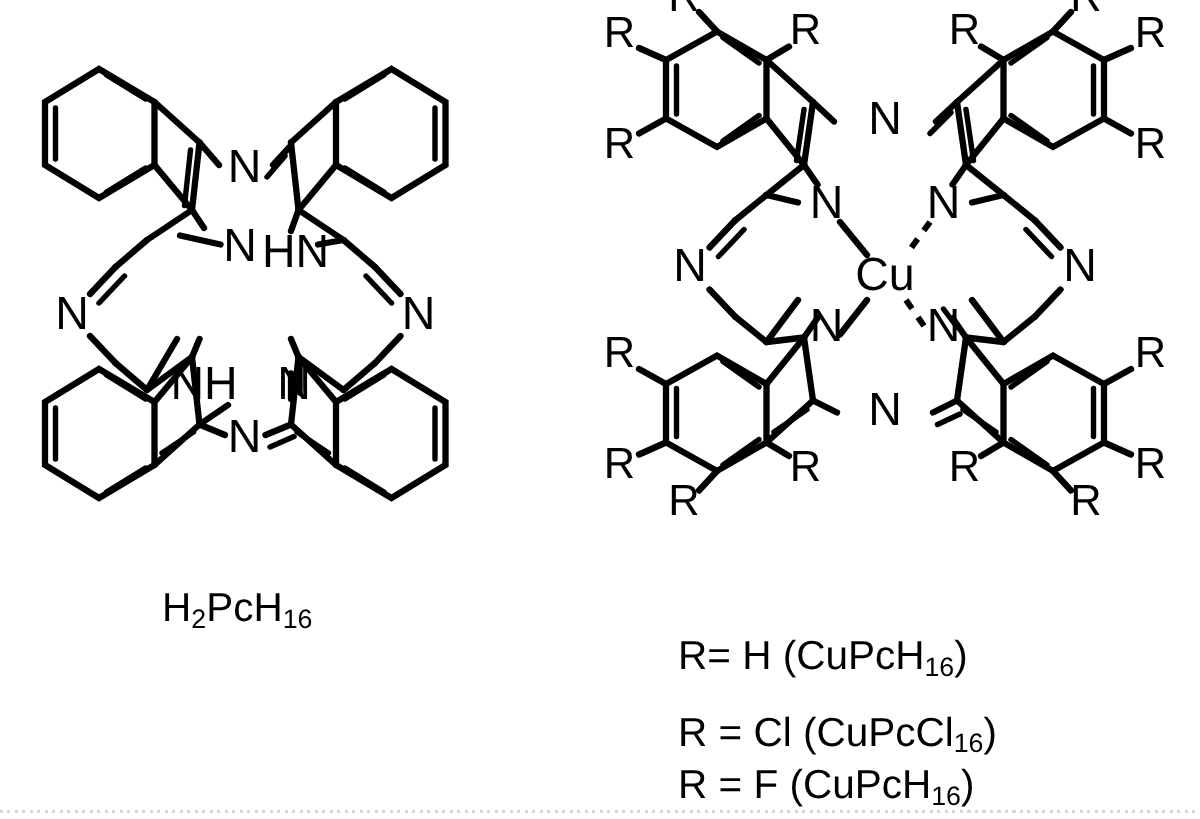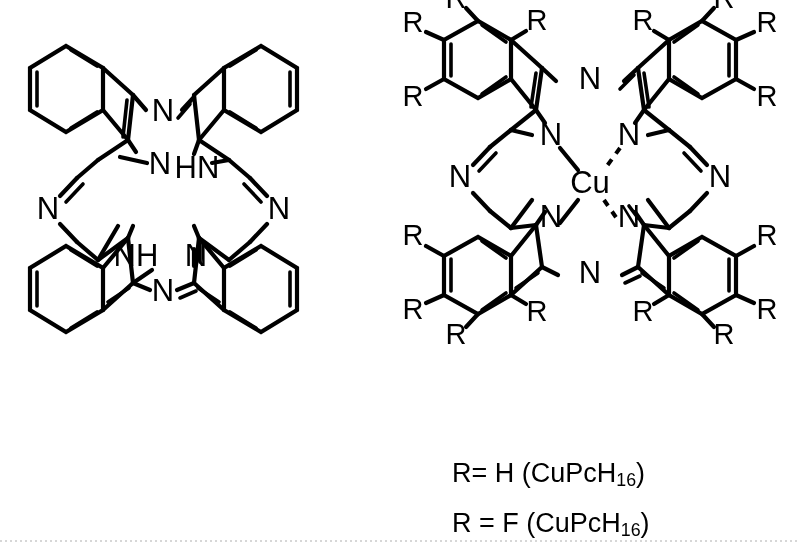--- a/index.html
+++ b/index.html
@@ -191,20 +191,23 @@
     <text class="atom" x="163" y="113">N</text>
     <text class="atom" x="197" y="170">HN</text>
     <text class="atom" x="160" y="166">N</text>
     <text class="atom" x="48" y="211">N</text>
     <text class="atom" x="279" y="211">N</text>
     <text class="atom" x="136" y="258">NH</text>
     <text class="atom" x="196" y="258">N</text>
     <text class="atom" x="163" y="293">N</text>
   </svg>
 
+  <div class="caption" style="left:108px; top:390px;">
+    <span>H</span><sub>2</sub><span>PcH</span><sub>16</sub>
+  </div>
 
   <svg class="struct" width="420" height="430" viewBox="0 0 420 430" style="left:380px; top:0px;">
 
     <g>
       <path class="bond" d="M 64,79 L 64,40 L 98,21 L 131,40 L 131,79 L 98,98 Z"></path>
       <path class="bond-thin" d="M 71,76 L 71,44"></path>
       <path class="bond-thin" d="M 102,25 L 126,42"></path>
       <path class="bond-thin" d="M 126,77 L 102,94"></path>
 
       <path class="bond" d="M 98,21 L 86,8"></path>
@@ -331,21 +334,24 @@
     <text class="atom-r" x="33" y="311">R</text>
     <text class="atom-r" x="157" y="313">R</text>
     <text class="atom-r" x="76" y="336">R</text>
 
     <text class="atom-r" x="387" y="237">R</text>
     <text class="atom-r" x="387" y="311">R</text>
     <text class="atom-r" x="263" y="313">R</text>
     <text class="atom-r" x="344" y="336">R</text>
   </svg>
 
-  <div class="caption" style="left:452px; top:458px;">
+  <div class="caption" style="left:452px; top:422px;">
     <span>R= H (CuPcH</span><sub>16</sub><span>)</span>
+  </div>
+  <div class="caption" style="left:452px; top:473px;">
+    <span>R = Cl (CuPcCl</span><sub>16</sub><span>)</span>
   </div>
   <div class="caption" style="left:452px; top:508px;">
     <span>R = F (CuPcH</span><sub>16</sub><span>)</span>
   </div>
 
   <div id="bottom-rule"></div>
 </div>
 
 </body></html>

